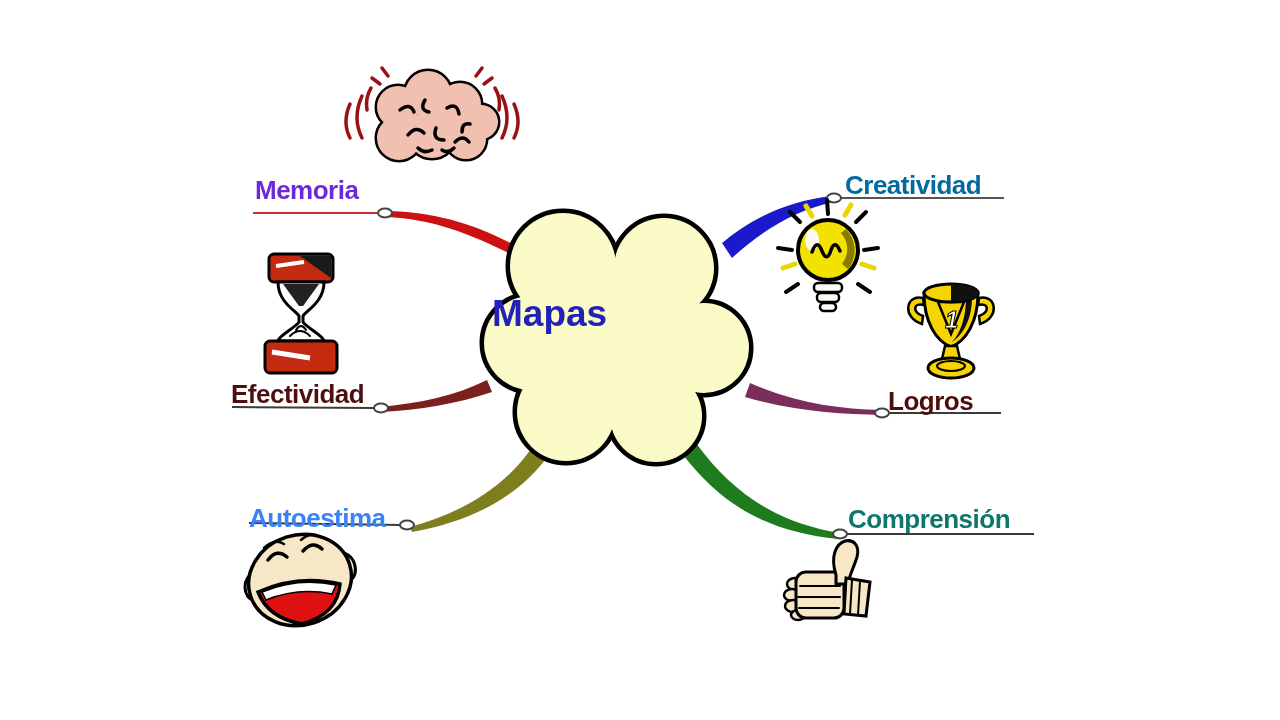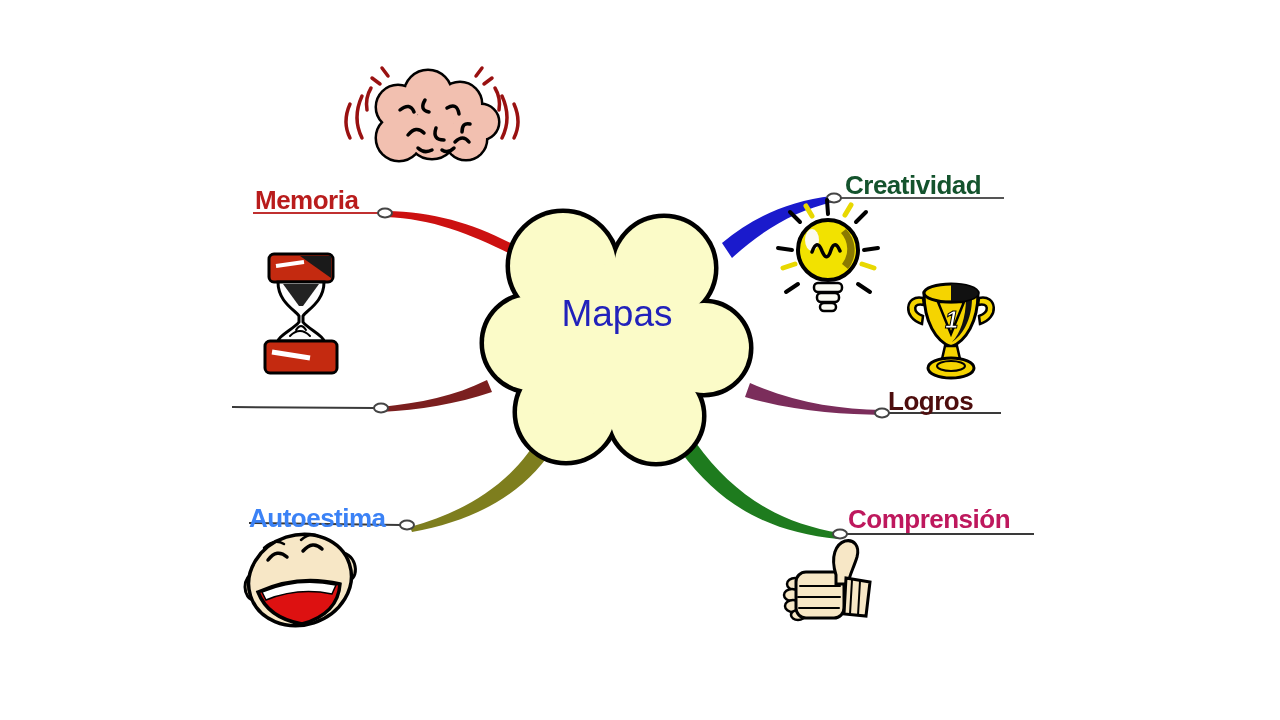--- a/index.html
+++ b/index.html
@@ -6,22 +6,22 @@
   #stage{
     position:relative;width:1280px;height:720px;background:#ffffff;
     overflow:hidden;font-family:"Liberation Sans","DejaVu Sans",sans-serif;
   }
   #diagram-svg{position:absolute;left:0;top:0;}
   .branch-label{
     position:absolute;font-weight:bold;font-size:26px;letter-spacing:-0.5px;
     white-space:nowrap;line-height:1.1;
   }
   #center-title{
-    position:absolute;left:492px;top:289px;width:250px;text-align:center;
-    font-weight:normal;font-size:37px;line-height:50px;letter-spacing:0;
+    position:absolute;left:492px;top:289px;width:250px;text-align:left;
+    font-weight:bold;font-size:37px;line-height:50px;letter-spacing:0;
   }
   .cloud-stroke{fill:#fbfbc8;stroke:#000;stroke-width:9px;}
   .cloud-fill{fill:#fbfbc8;stroke:none;}
   .node-dot{fill:#ffffff;stroke:#444;stroke-width:2px;}
   .skin{fill:#f7e7c6;stroke:#000;}
   .ink{stroke:#000;fill:none;stroke-linecap:round;}
 </style>
 </head>
 <body>
 
@@ -209,23 +209,24 @@
         <path d="M852,580 l-2,34"></path>
           <path d="M860,581 l-2,34"></path>
       </g>
     </g>
   </svg>
 
   <div id="center-title" style="color: rgb(34, 34, 187);">
     <div>Mapas</div>
   </div>
 
-  <div class="branch-label" style="left: 255px; top: 186px; color: #b91c1c;">Memoria</div>
-
+  <div class="branch-label" style="left: 255px; top: 176px; color: #6d28d9;">Memoria</div>
+
+  <div class="branch-label" style="left: 231px; top: 380px; color: rgb(77, 15, 15);">Efectividad</div>
 
   <div class="branch-label" style="left: 249px; top: 504px; color: #3b82f6;">Autoestima</div>
 
-  <div class="branch-label" style="left: 845px; top: 171px; color: #14532d;">Creatividad</div>
+  <div class="branch-label" style="left: 845px; top: 171px; color: #0369a1;">Creatividad</div>
 
   <div class="branch-label" style="left: 888px; top: 387px; color: rgb(77, 13, 13);">Logros</div>
 
-  <div class="branch-label" style="left: 848px; top: 505px; color: #be185d;">Comprensión</div>
+  <div class="branch-label" style="left: 848px; top: 505px; color: #0f766e;">Comprensión</div>
 </div>
 
 </body></html>

